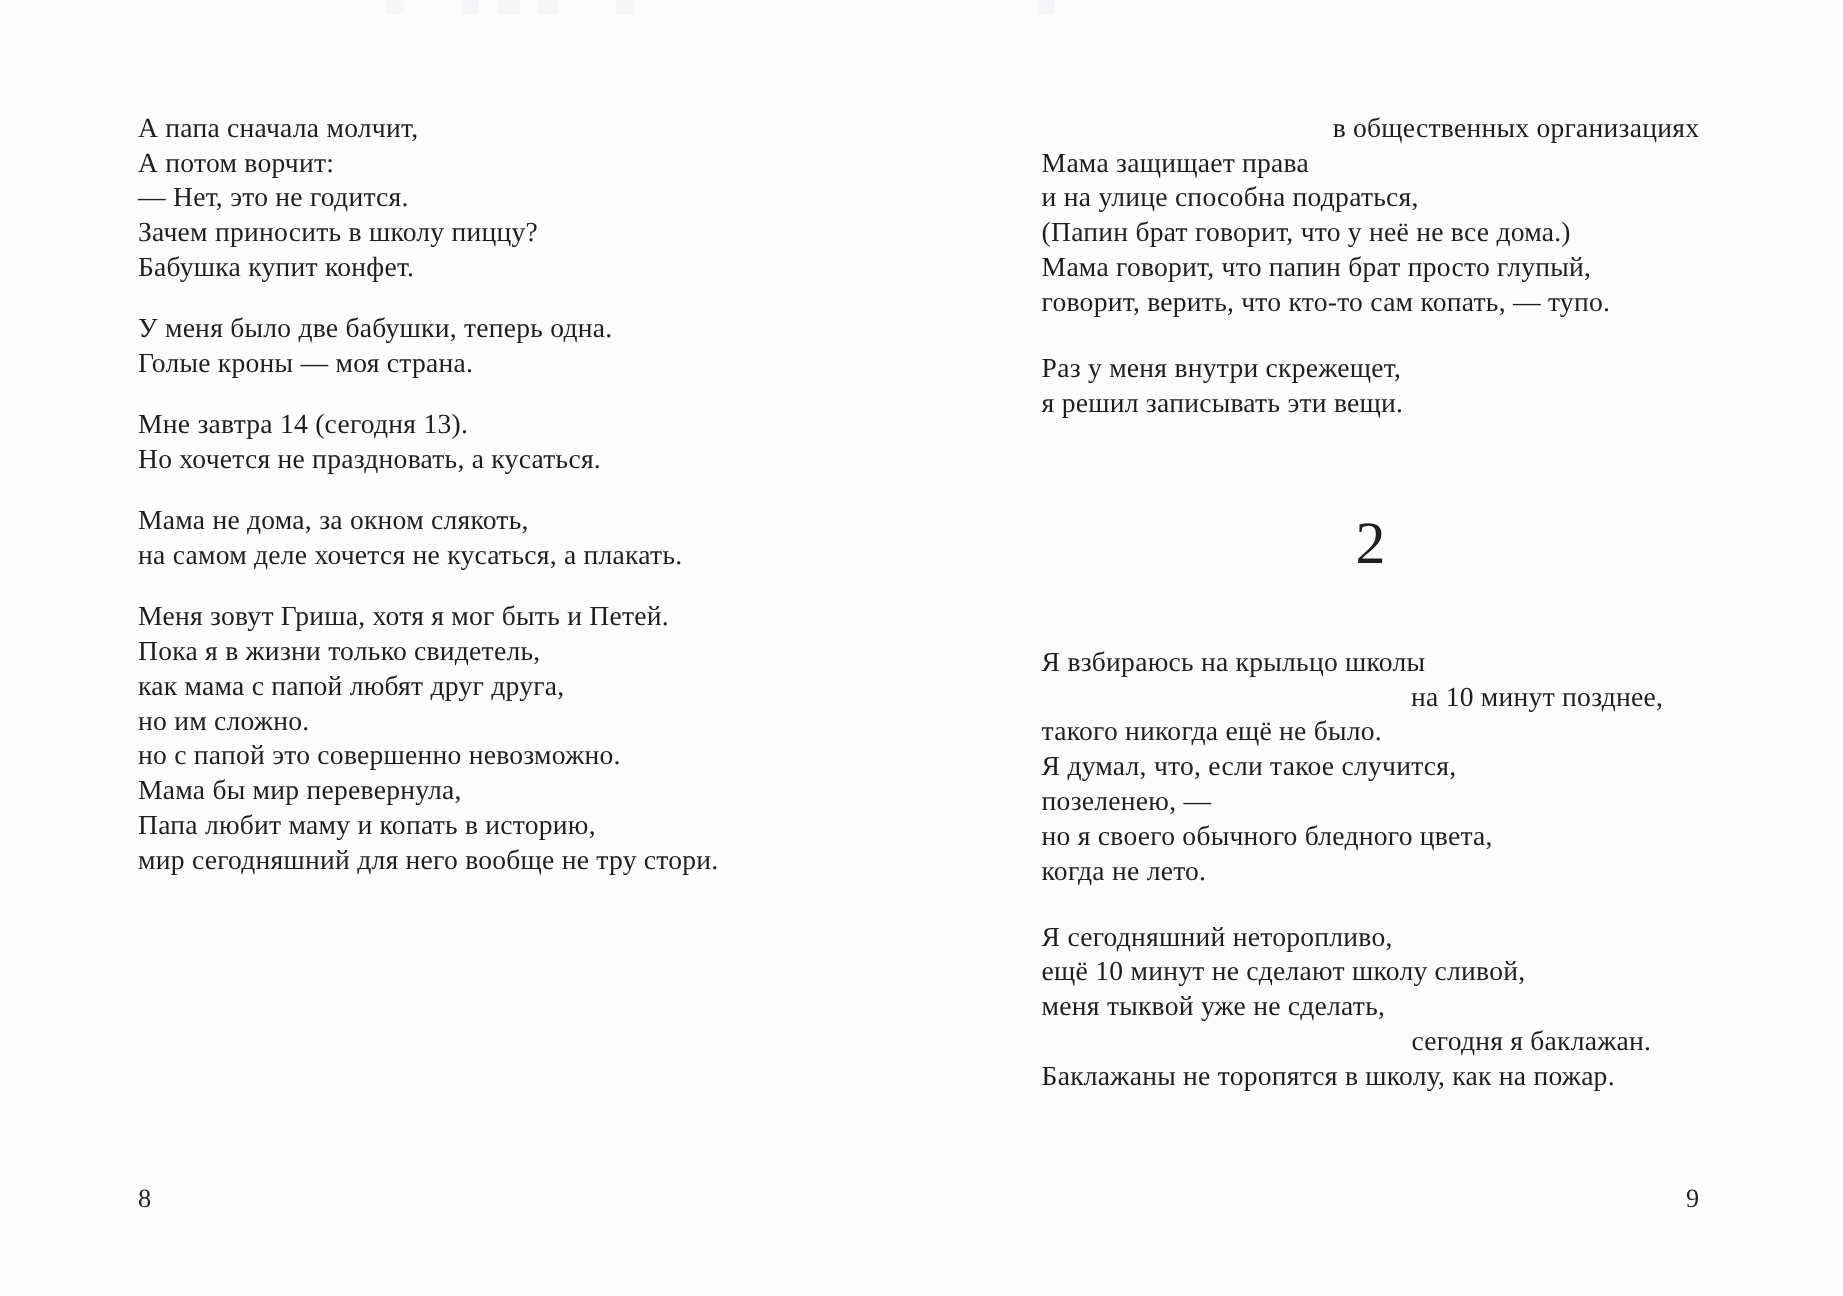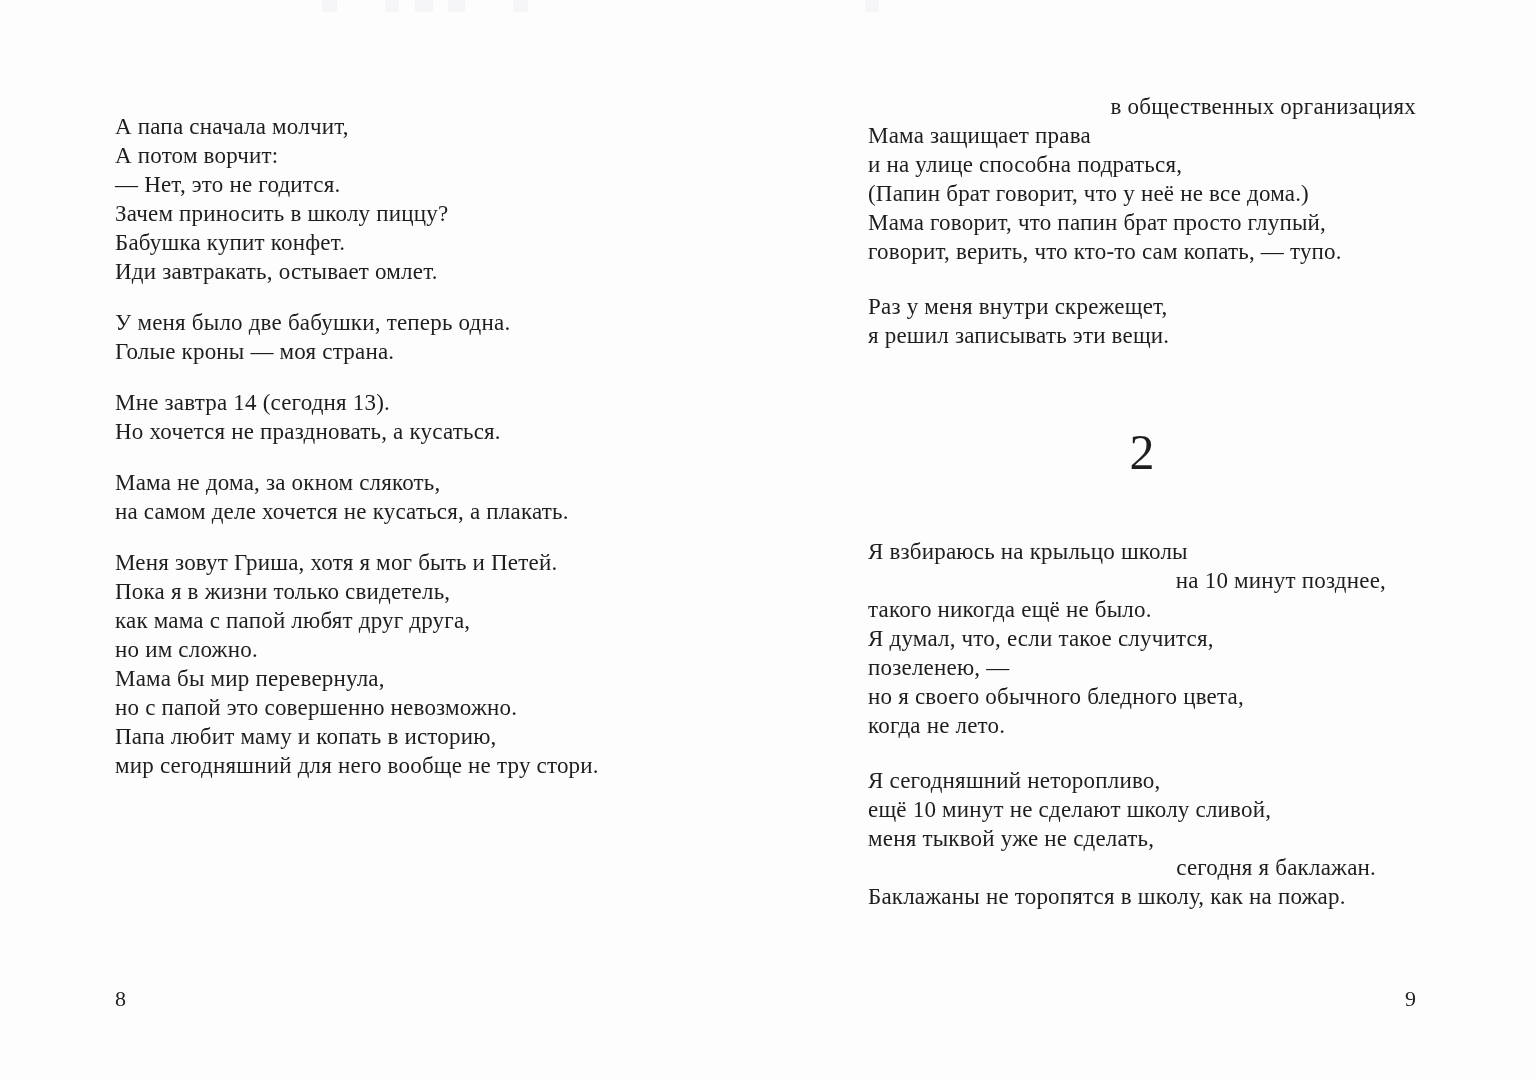--- a/index.html
+++ b/index.html
@@ -6,21 +6,21 @@
   .spread {
     position: relative;
     width: 1536px;
     height: 1080px;
     background: #fdfdfd;
     font-family: "Liberation Serif", serif;
     color: #1e1e1e;
     overflow: hidden;
   }
   .page-col { position: absolute; top: 92px; }
-  .page-col.left  { left: 115px; width: 561px; margin-top: 20px; }
+  .page-col.left  { left: 115px; width: 561px; }
   .page-col.right { left: 868px; width: 548px; }
   .stanza { margin: 0 0 22px 0; }
   .page-col.right .stanza { margin-bottom: 26px; }
   .line {
     margin: 0;
     font-size: 23px;
     line-height: 29px;
     white-space: nowrap;
     letter-spacing: 0.2px;
   }
@@ -61,21 +61,20 @@
   <div class="artifact" style="left:865px;width:14px"></div>
 
   <div class="page-col left">
 
     <div class="stanza">
       <p class="line">А папа сначала молчит,</p>
       <p class="line">А потом ворчит:</p>
       <p class="line">— Нет, это не годится.</p>
       <p class="line">Зачем приносить в школу пиццу?</p>
       <p class="line">Бабушка купит конфет.</p>
-      <p class="line">Иди завтракать, остывает омлет.</p>
     </div>
 
 
     <div class="stanza">
       <p class="line">У меня было две бабушки, теперь одна.</p>
       <p class="line">Голые кроны — моя страна.</p>
     </div>
 
     <div class="stanza">
       <p class="line">Мне завтра 14 (сегодня 13).</p>
@@ -85,22 +84,22 @@
     <div class="stanza">
       <p class="line">Мама не дома, за окном слякоть,</p>
       <p class="line">на самом деле хочется не кусаться, а плакать.</p>
     </div>
 
     <div class="stanza">
       <p class="line">Меня зовут Гриша, хотя я мог быть и Петей.</p>
       <p class="line">Пока я в жизни только свидетель,</p>
       <p class="line">как мама с папой любят друг друга,</p>
       <p class="line">но им сложно.</p>
+      <p class="line">но с папой это совершенно невозможно.</p>
       <p class="line">Мама бы мир перевернула,</p>
-      <p class="line">но с папой это совершенно невозможно.</p>
       <p class="line">Папа любит маму и копать в историю,</p>
       <p class="line">мир сегодняшний для него вообще не тру стори.</p>
     </div>
 
   </div>
 
   <div class="page-col right">
 
     <div class="stanza">
       <p class="line align-right">в общественных организациях</p>

